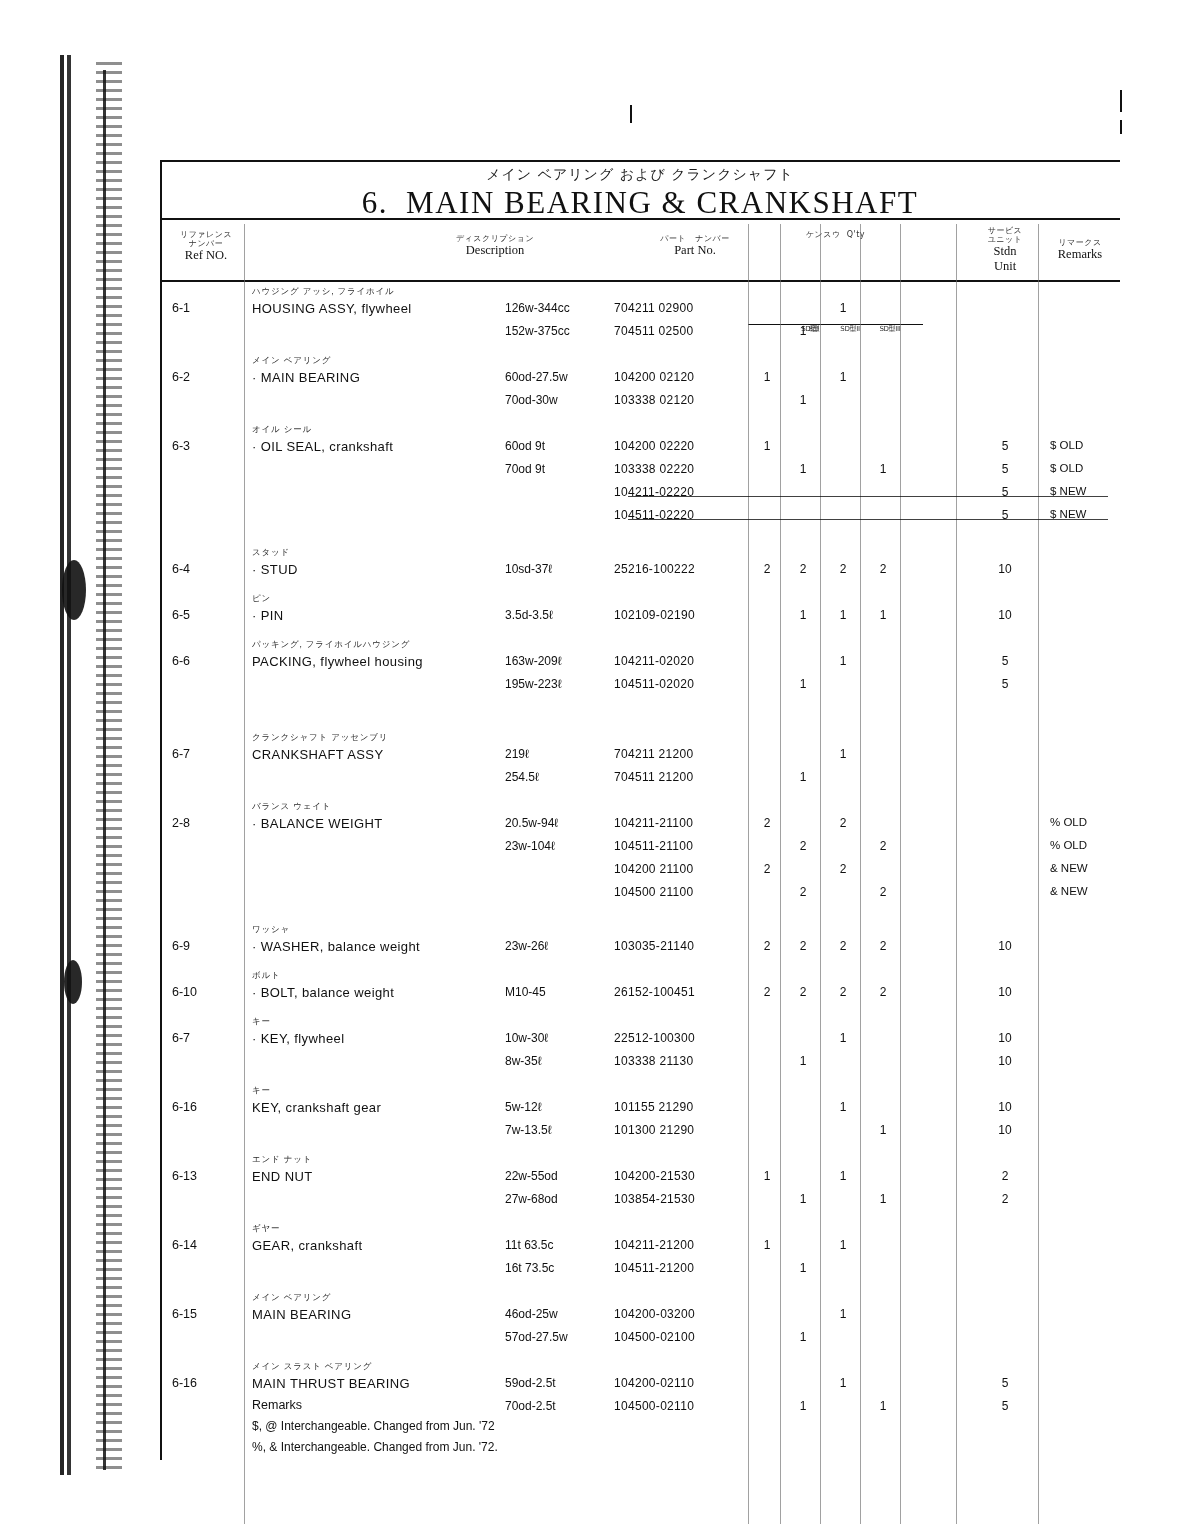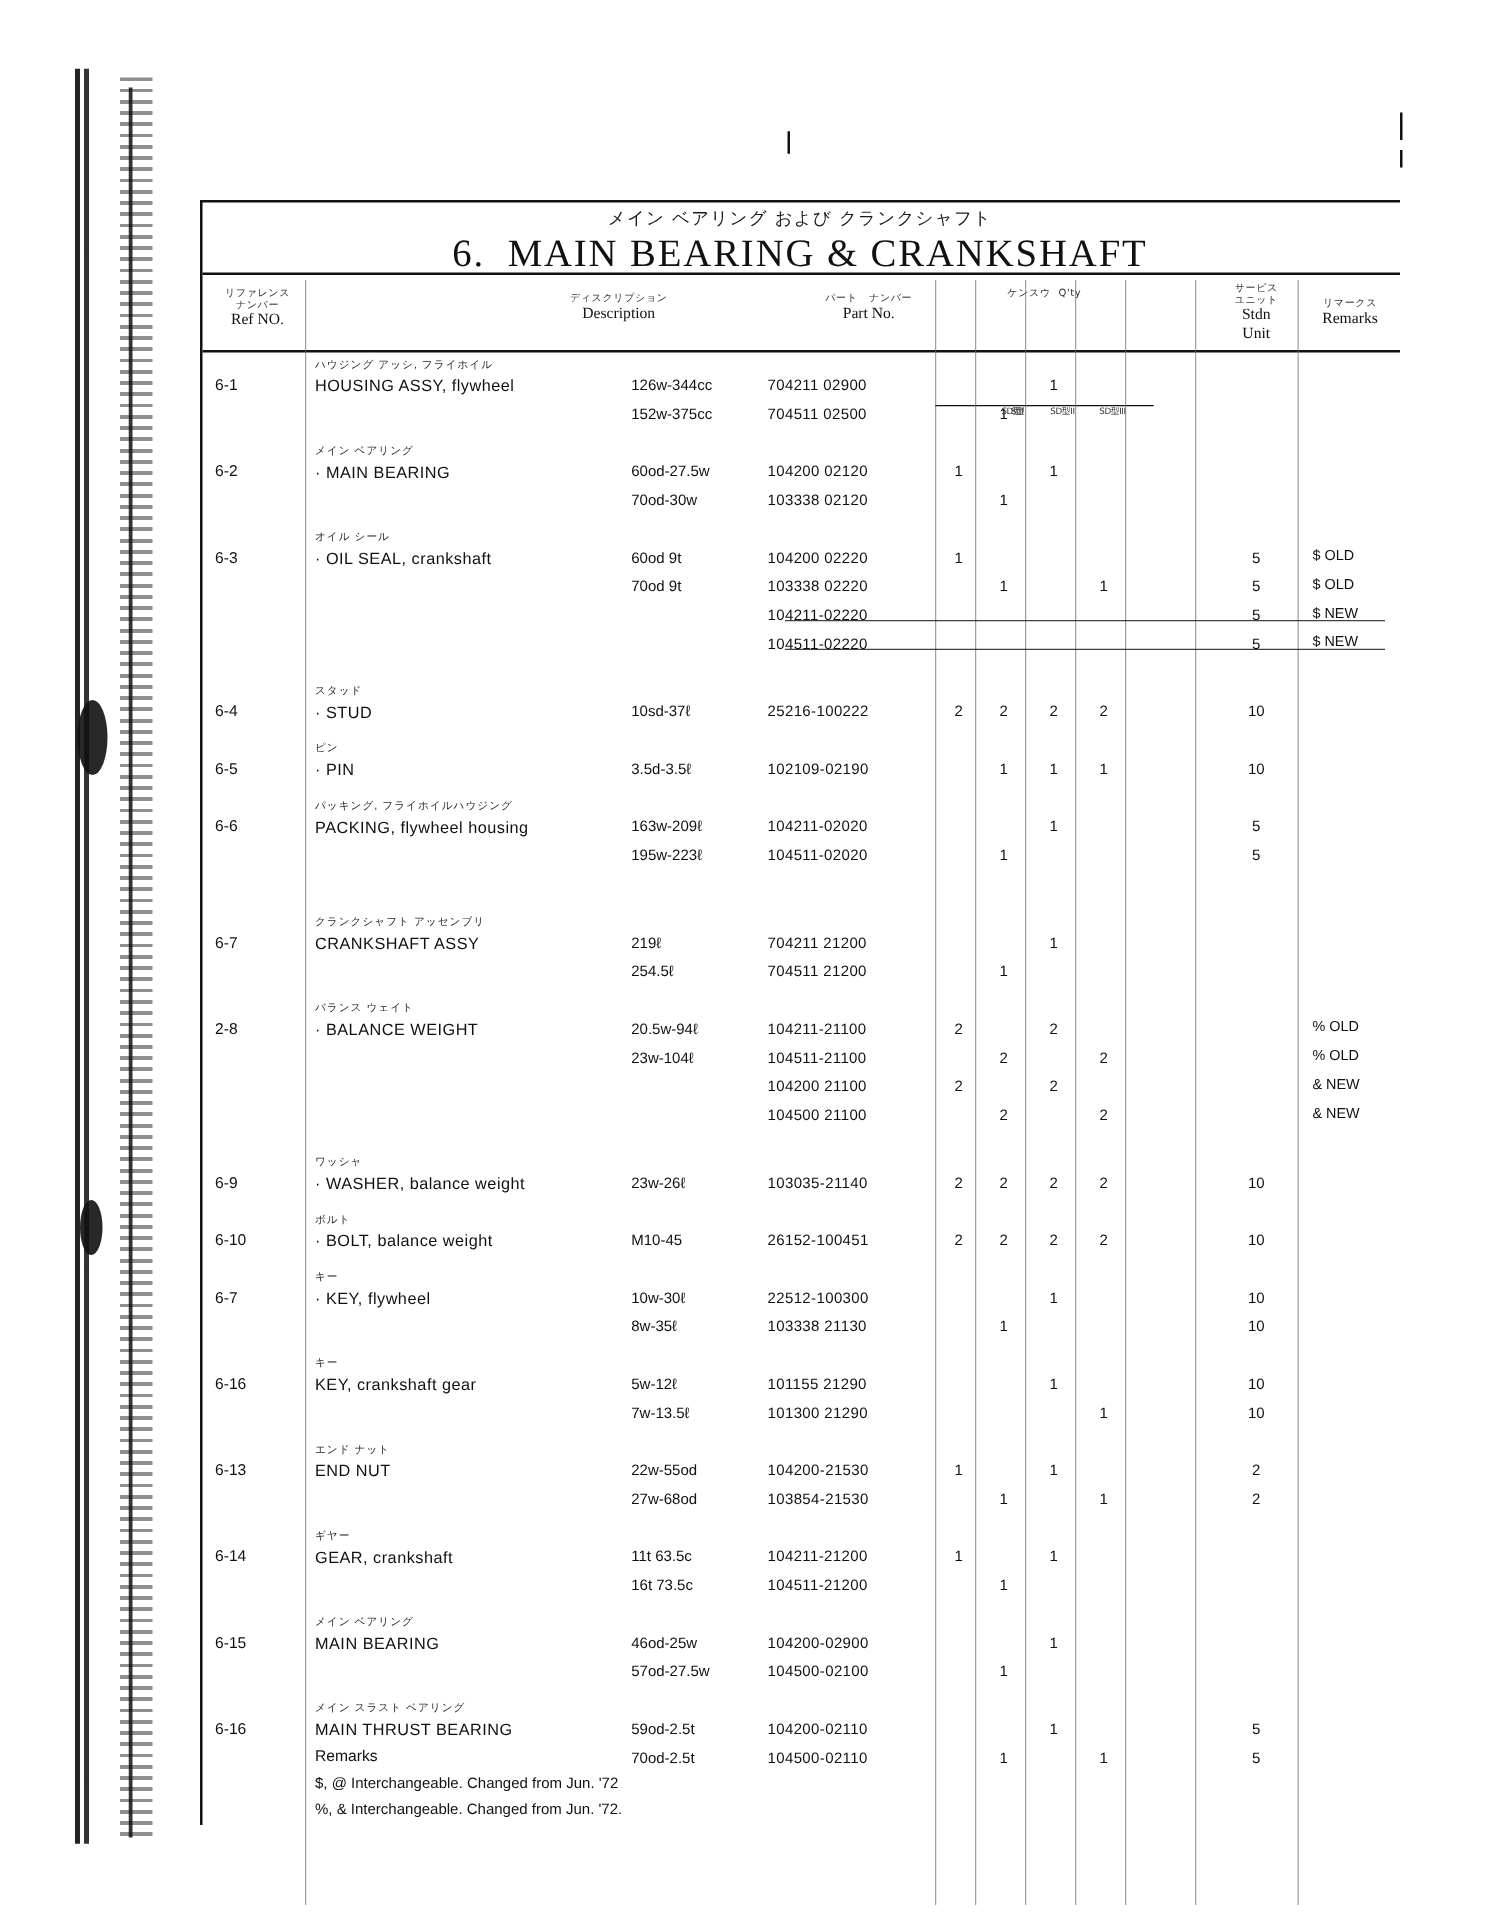--- a/index.html
+++ b/index.html
@@ -690,21 +690,21 @@
         <div style="height: 8px;"></div>
       </div>
       <div class="grp">
         <div class="row" style="height: 15px;">
           <span class="c jp">メイン ベアリング</span>
         </div>
         <div class="row">
           <span class="c ref">6-15</span>
           <span class="c desc">MAIN BEARING</span>
           <span class="c size">46od-25w</span>
-          <span class="c part">104200-02900</span>
+          <span class="c part">104200-03200</span>
           <span class="c q1"></span>
           <span class="c q2"></span>
           <span class="c q3">1</span>
           <span class="c q4"></span>
           <span class="c std"></span>
           <span class="c rem"></span>
         </div>
         <div class="row">
           <span class="c size">57od-27.5w</span>
           <span class="c part">104500-02100</span>

